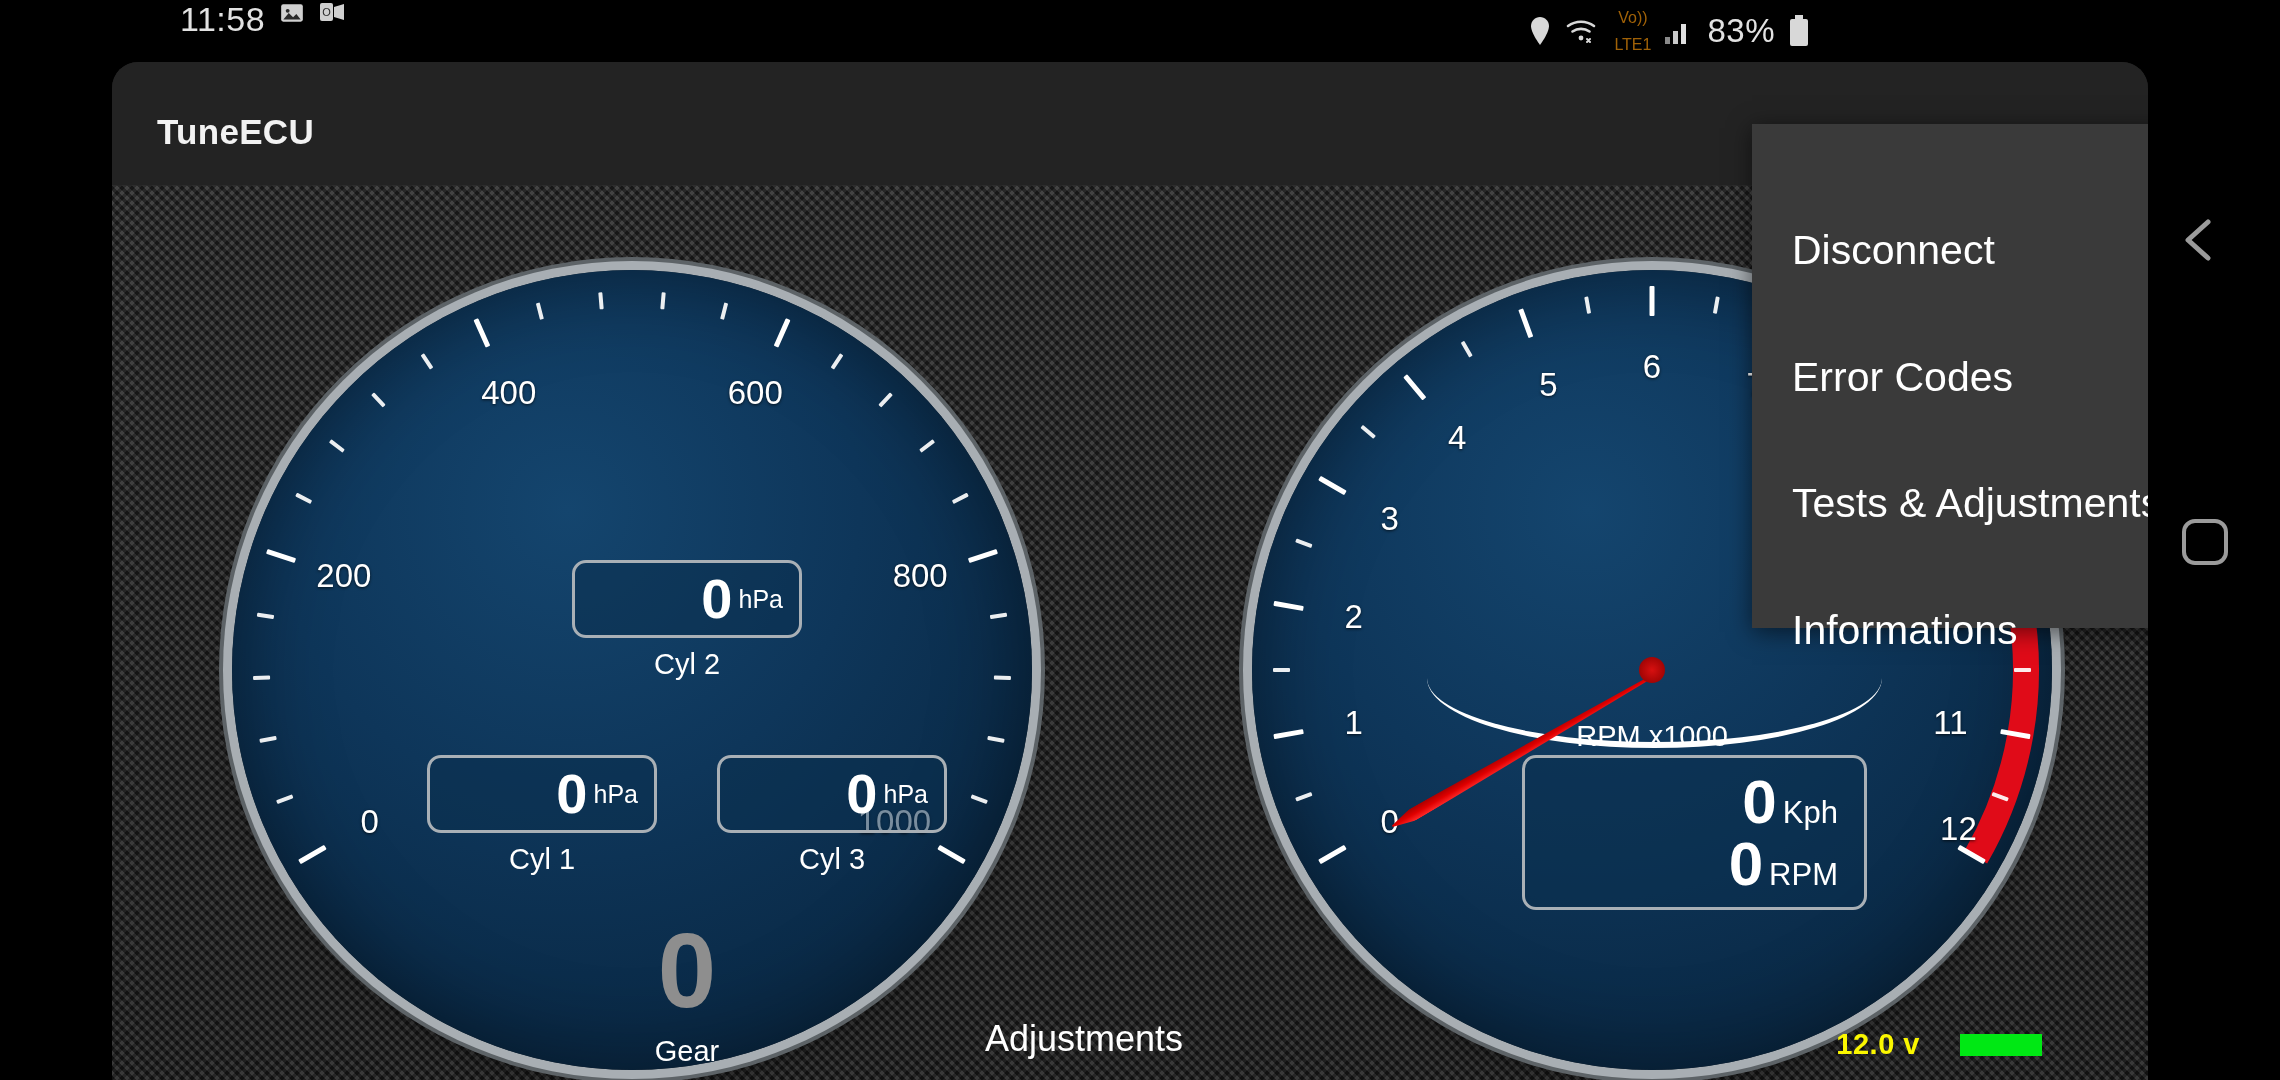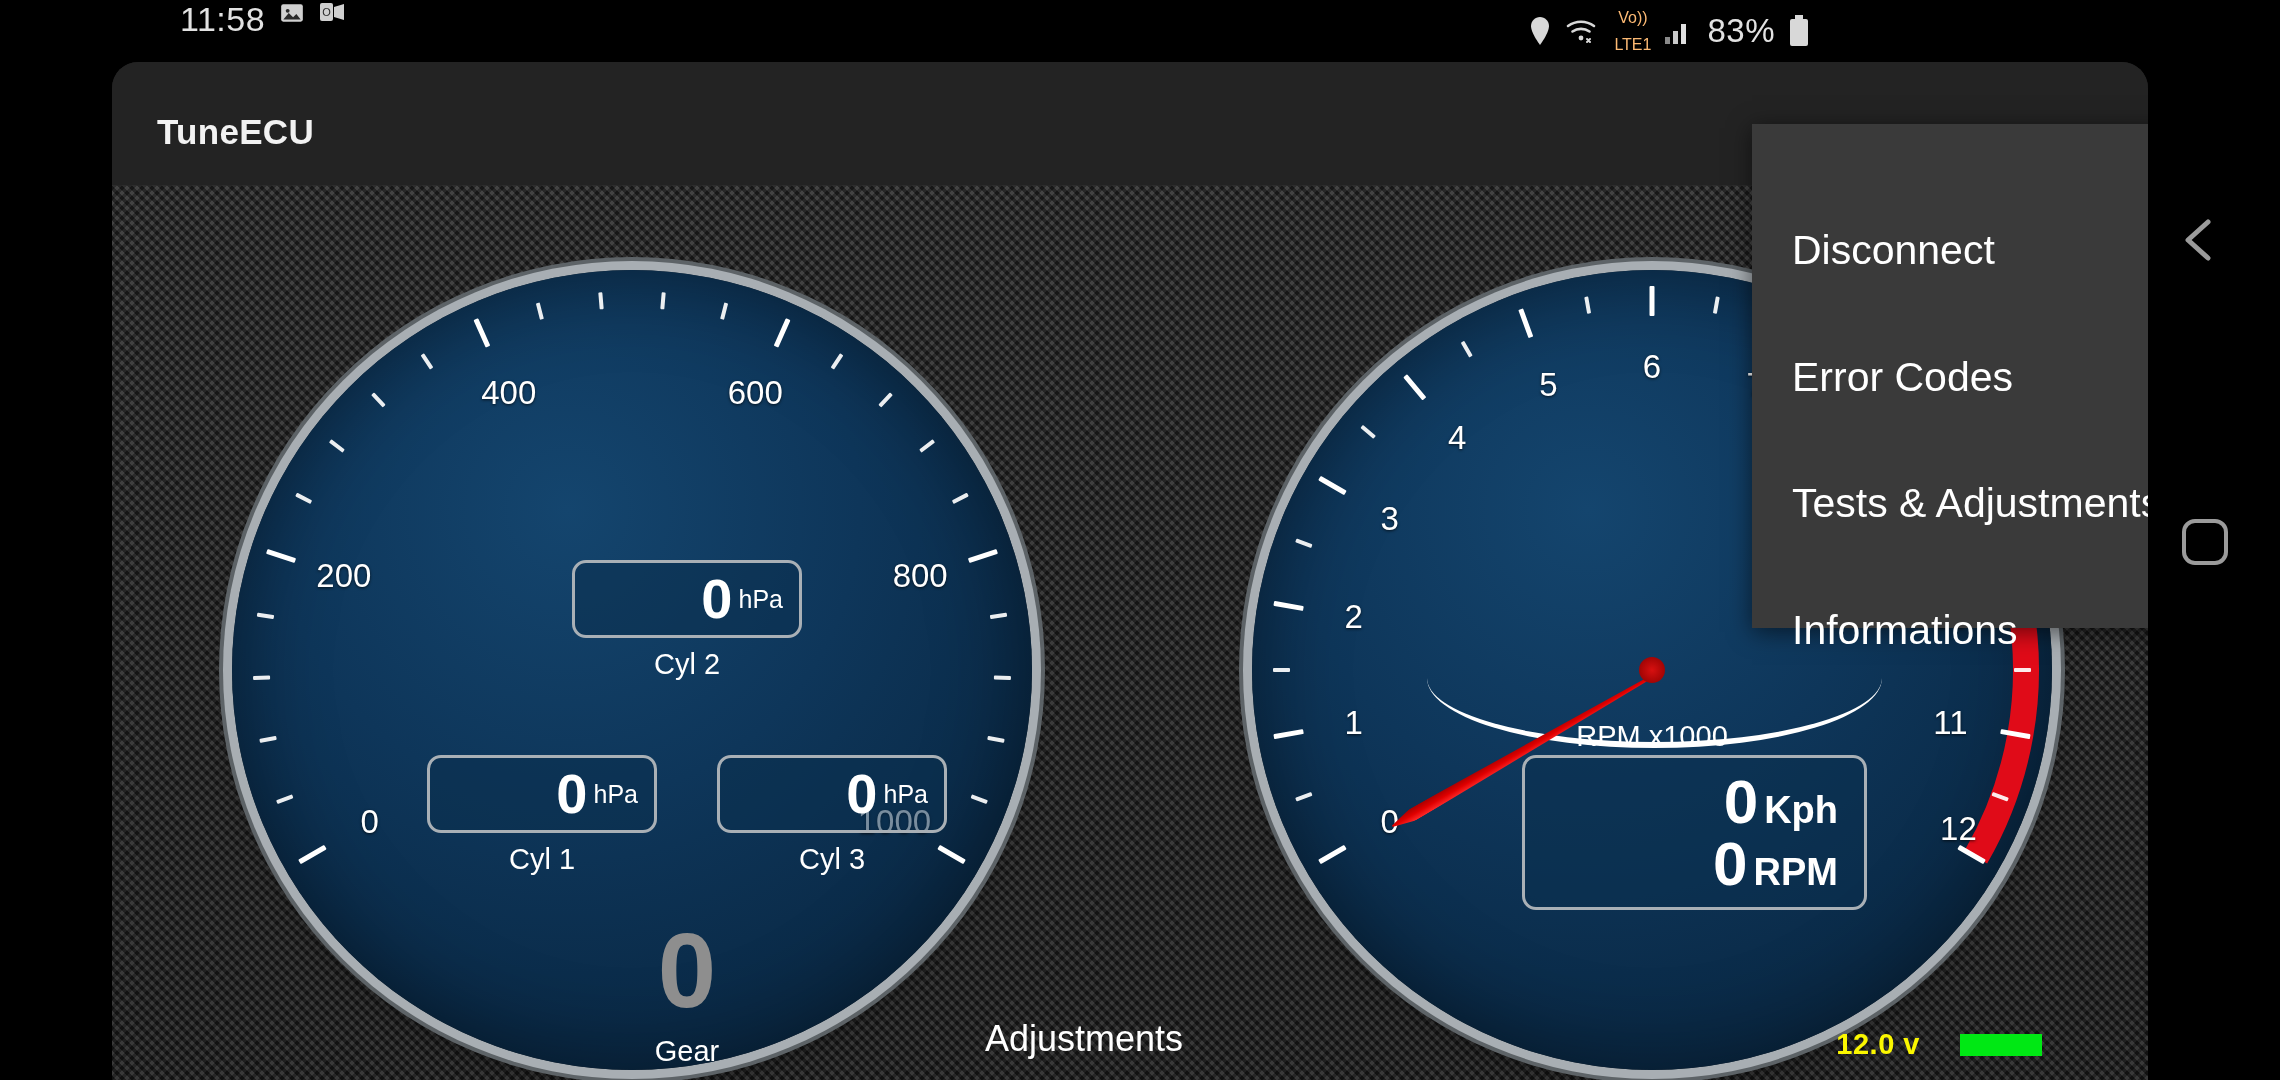--- a/index.html
+++ b/index.html
@@ -12,21 +12,21 @@
   #status-bar { position:absolute; left:0; top:0; width:2280px; height:62px;
                 background:#000; color:#d8d8d8; }
   #status-left { position:absolute; left:180px; top:0; height:62px;
                  display:flex; align-items:flex-start; gap:14px; }
   #clock { font-size:34px; letter-spacing:0.5px; color:#e2e2e2; }
   .sb-icon { display:inline-flex; align-items:center; }
   #status-right { position:absolute; right:470px; top:0; height:62px;
                   display:flex; align-items:center; gap:13px; }
   #battery-pct { font-size:33px; color:#e2e2e2; letter-spacing:0.5px; }
   .volte-wrap { display:flex; flex-direction:column; align-items:center;
-                line-height:1; font-size:15px; color:#fdba74; }
+                line-height:1; font-size:15px; color:#a16207; }
   .volte-wrap .v1 { font-size:16px; }
   .volte-wrap .v2 { font-size:16px; margin-top:11px;text-align:right; }
 
   
   #app-window { position:absolute; left:112px; top:62px; width:2036px; height:1068px;
                 background:#1f1f1f; border-radius:26px 26px 0 0; overflow:hidden; }
 
   #app-bar { position:absolute; left:0; top:0; width:100%; height:123px;
              background:#232323; }
   #app-title { position:absolute; left:45px; top:50px; font-size:35px;
@@ -92,21 +92,21 @@
                   line-height:1; white-space:nowrap; }
   #triumph-swoosh { position:absolute; left:175px; top:408px; width:455px; height:70px;
                     border-bottom:6px solid #ffffff; border-radius:0 0 50% 50%/0 0 100% 100%; }
   #rpm-caption { position:absolute; left:400px; top:450px; transform:translateX(-50%);
                  color:#ffffff; font-size:29px; white-space:nowrap; }
   #box-speed { left:270px; top:485px; width:345px; height:155px;
                flex-direction:column; align-items:flex-end; justify-content:center;
                padding:6px 26px 6px 16px; }
   .speed-row { display:flex; align-items:baseline; }
   .speed-row .rd-val { font-size:62px; }
-  .speed-row .rd-unit { font-size:38px;font-weight:bold; }
+  .speed-row .rd-unit { font-size:31px; }
   #needle { position:absolute; left:50%; top:50%; width:300px; height:13px;
             transform-origin:0 50%;
             background:linear-gradient(to bottom,#ff2a2a 0%,#e00000 50%,#a80000 100%);
             clip-path:polygon(0 38%,92% 0,100% 46%,100% 56%,92% 100%,0 62%);
             border-radius:2px; }
   #needle-hub { position:absolute; left:50%; top:50%; width:26px; height:26px;
                 margin:-13px 0 0 -13px; border-radius:50%;
                 background:radial-gradient(circle,#d81010,#8b0000); }
 
   

